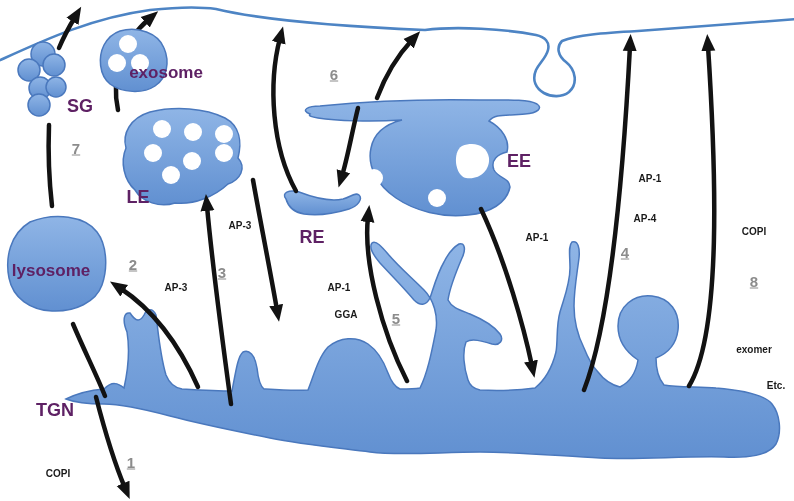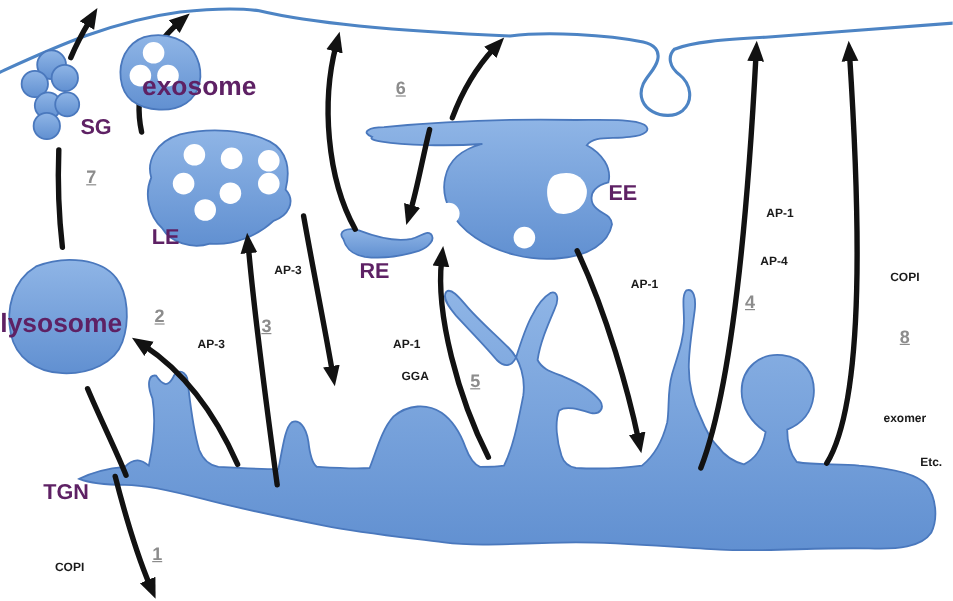--- a/index.html
+++ b/index.html
@@ -13,21 +13,21 @@
   #canvas svg{position:absolute;left:0;top:0;}
   .lbl{
     position:absolute;
     transform:translate(-50%,-50%);
     font-weight:bold;
     white-space:nowrap;
     line-height:1;
     user-select:none;
   }
   .organelle{color:var(--color-label_purple,#5e2164);font-size:18px;}
-  .organelle.big{font-size:22px;}
+  .organelle.big{font-size:17px;}
   .coat{color:var(--color-label_black,#1a1a1a);font-size:10px;}
   .num{
     color:var(--color-number_gray,#8c8c8c);
     font-size:15px;
     text-decoration:underline;
   }
 </style>
 </head>
 <body>
 
@@ -162,21 +162,21 @@
     <path d="M 358,108 C 352,132 348,156 342,176" marker-end="url(#ah)"></path>
     <path d="M 481,209 C 506,262 524,328 532,366" marker-end="url(#ah)"></path>
     <path d="M 584,390 C 612,318 624,160 630,46" marker-end="url(#ah)"></path>
     <path d="M 689,386 C 722,332 716,170 708,46" marker-end="url(#ah)"></path>
   </g>
 </svg>
 
 <div class="lbl organelle big" style="left:51px;top:270px;">lysosome</div>
 <div class="lbl organelle" style="left:55px;top:410px;">TGN</div>
 <div class="lbl organelle" style="left:138px;top:197px;">LE</div>
-<div class="lbl organelle" style="left:312px;top:226px;">RE</div>
+<div class="lbl organelle" style="left:312px;top:237px;">RE</div>
 <div class="lbl organelle" style="left:519px;top:161px;">EE</div>
 <div class="lbl organelle" style="left:80px;top:106px;">SG</div>
 <div class="lbl organelle big" style="left:166px;top:72px;">exosome</div>
 
 <div class="lbl coat" style="left:58px;top:474px;">COPI</div>
 <div class="lbl coat" style="left:176px;top:288px;">AP-3</div>
 <div class="lbl coat" style="left:240px;top:226px;">AP-3</div>
 <div class="lbl coat" style="left:339px;top:288px;">AP-1</div>
 <div class="lbl coat" style="left:346px;top:315px;">GGA</div>
 <div class="lbl coat" style="left:537px;top:238px;">AP-1</div>

